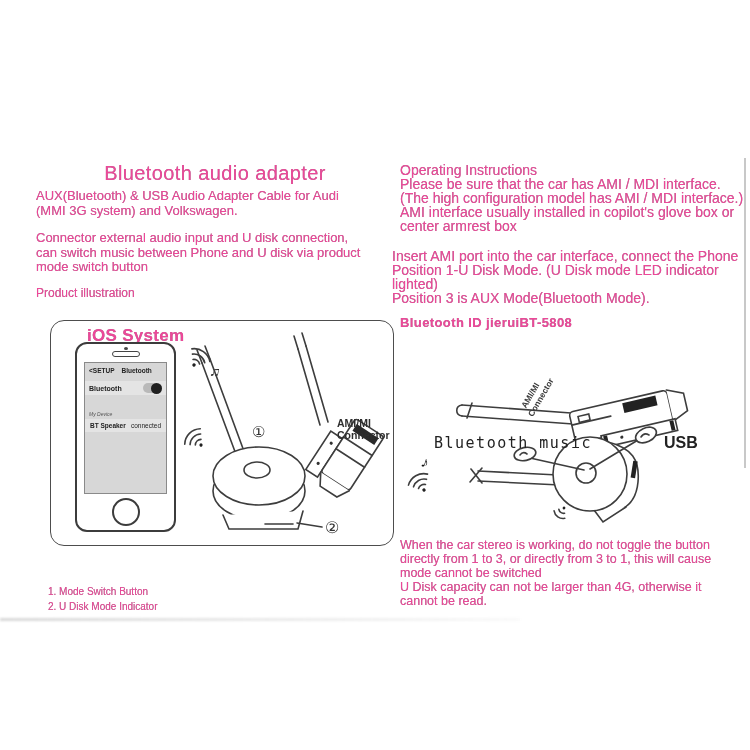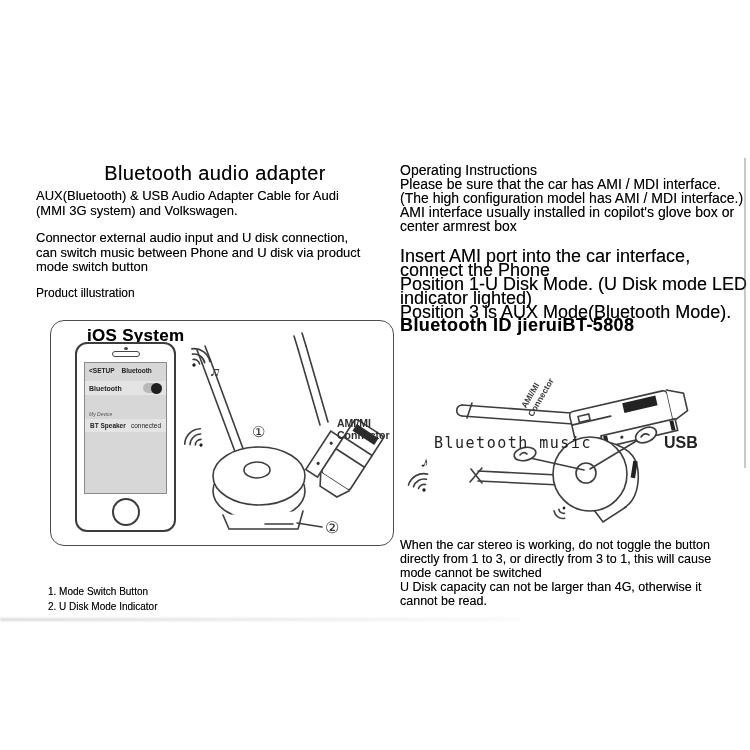--- a/index.html
+++ b/index.html
@@ -1,19 +1,19 @@
 <!DOCTYPE html>
 <html><head>
 <meta charset="utf-8">
 <style>
   * { margin:0; padding:0; box-sizing:border-box; }
   html,body { width:750px; height:750px; background:#ffffff; overflow:hidden;
               font-family:"Liberation Sans", sans-serif; }
   .page { position:relative; width:750px; height:750px; background:#ffffff; }
-  .ink { color:#000000; text-shadow:0 0 0.6px rgba(50,50,50,0.55); }
+  .ink { color:#ec4899; text-shadow:0 0 0.6px rgba(50,50,50,0.55); }
   .abs { position:absolute; }
 
   
   .title { left:40px; top:162px; width:350px; text-align:center;
            font-size:20px; letter-spacing:0.4px; }
   .subtitle { left:36px; top:189px; width:360px; font-size:13px; line-height:14.5px; }
   .descr { left:36px; top:231px; width:365px; font-size:13px; line-height:14.5px; }
   .prod-ill { left:36px; top:286px; font-size:12px; }
   .legend { left:48px; top:584px; font-size:10px; line-height:15px; }
 
@@ -42,22 +42,22 @@
   .dev-row { margin-top:2px; height:13px; background:#e4e4e4; display:flex; align-items:center;
              justify-content:space-between; padding:0 5px; font-size:6.5px; color:#222; }
   .dev-row .nm { font-weight:bold; }
   .home-btn { position:absolute; bottom:4px; left:50%; margin-left:-14px; width:28px; height:28px;
               border:2.2px solid #3c3c3c; border-radius:50%; background:#fff; }
   .ami-label-left { left:286px; top:96px; font-size:10.5px; font-weight:bold; line-height:12px;
                     color:#2e2e2e; }
 
   
   .op-block { left:400px; top:163px; width:350px; font-size:14px; line-height:14px; }
-  .insert-block { left:400px; top:249px; width:350px; font-size:18px; line-height:14px; }
-  .bt-id { left:400px; top:315px; font-size:18px; font-weight:600; letter-spacing:0.4px; }
+  .insert-block { left:392px; top:249px; width:350px; font-size:14px; line-height:14px; }
+  .bt-id { left:400px; top:315px; font-size:13px; font-weight:600; letter-spacing:0.4px; }
   .note-block { left:400px; top:538px; width:350px; font-size:12.5px; line-height:14px; }
 
   svg { display:block; }
   .lineart { stroke:#3d3d3d; fill:none; stroke-width:1.6; stroke-linecap:round; }
   .fillwhite { fill:#ffffff; }
 
   
   .smudge-h { left:0; top:618px; width:520px; height:3px;
               background:linear-gradient(to right, rgba(120,120,120,0.28), rgba(120,120,120,0.04));
               filter:blur(1px); }

